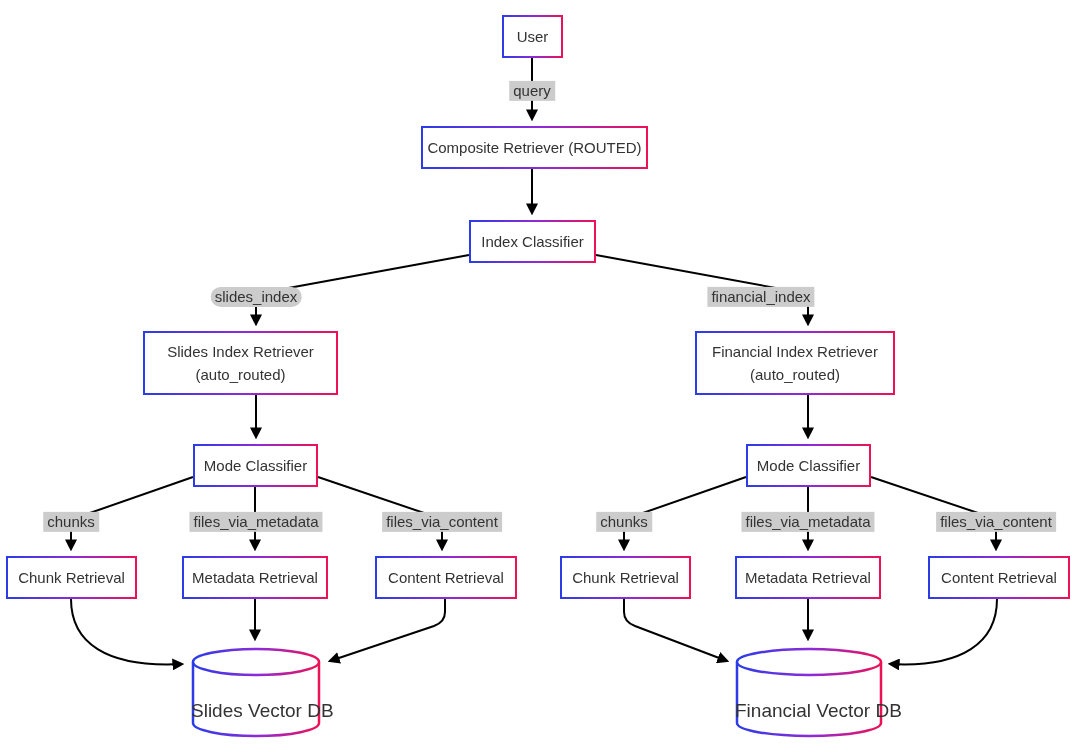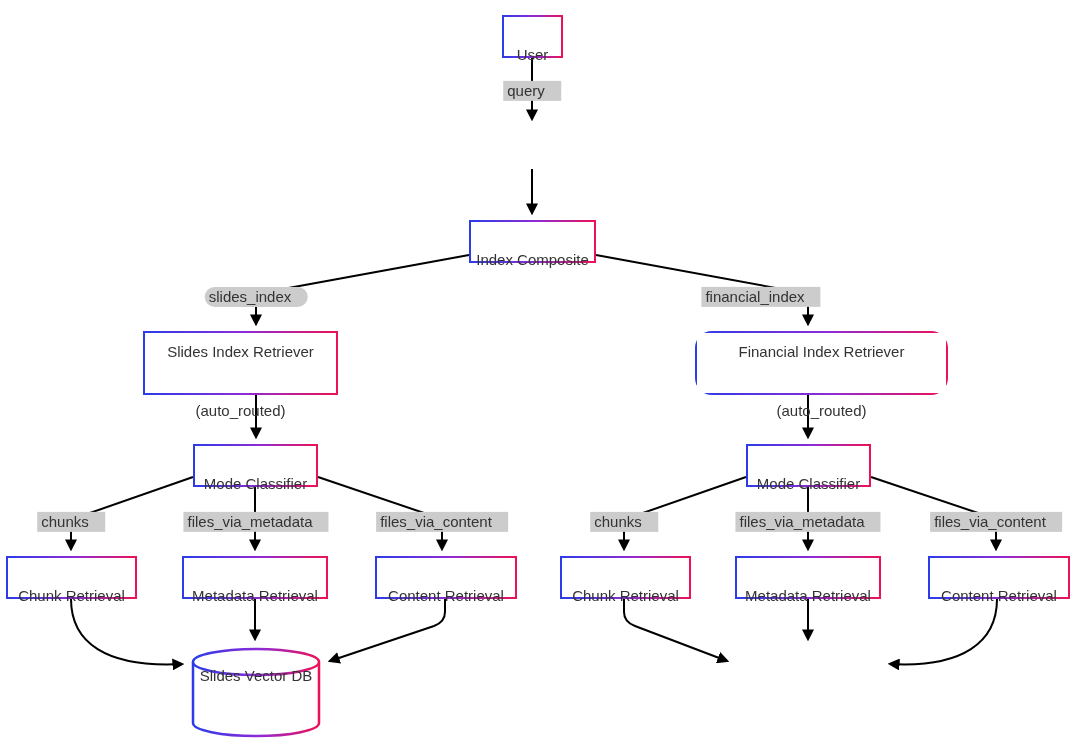--- a/index.html
+++ b/index.html
@@ -38,45 +38,44 @@
     align-items: center;
     justify-content: center;
     text-align: center;
     box-sizing: border-box;
   }
   .gbox .inner span {
     font-size: 15px;
     color: #333333;
     line-height: 1.55;
     white-space: nowrap;
-    margin-top: 36px;
   }
   
   .elabel {
     position: absolute;
     transform: translate(-50%, -50%);
     background: #cccccc;
     color: #333333;
     font-size: 15px;
     line-height: 1.15;
-    padding: 1px 16px 2px 4px;
+    padding: 1px 4px 2px 4px;
     white-space: nowrap;
   }
   
   .cyl {
     position: absolute;
   }
   .cyl svg { display: block; }
   .cyl .cyl-label {
     position: absolute;
     left: 0;
-    top: 20px;
+    top: 53px;
     width: 100%;
     text-align: center;
-    font-size: 15px;
+    font-size: 19px;
     color: #333333;
     white-space: nowrap;
   }
 </style>
 </head>
 <body>
 
 <div class="canvas">
 
   <svg class="edges" viewBox="0 0 1080 756">
@@ -109,35 +108,40 @@
     <path class="edge" d="M808,599 L808,639" marker-end="url(#arrow)"></path>
     <path class="edge" d="M997,599 C997,642 963,668 890,664" marker-end="url(#arrow)"></path>
   </svg>
 
   <div class="gbox" style="left:502px; top:15px; width:61px; height:43px;">
     <div class="inner">
         <span>User</span>
       </div>
   </div>
 
+  <div class="gbox" style="left:421px; top:126px; width:227px; height:43px;">
+    <div class="inner">
+        <span>Composite Retriever (ROUTED)</span>
+      </div>
+  </div>
 
   <div class="gbox" style="left:469px; top:220px; width:127px; height:43px;">
     <div class="inner">
-        <span>Index Composite</span>
+        <span>Index Classifier</span>
       </div>
   </div>
 
   <div class="gbox" style="left:143px; top:331px; width:195px; height:64px;">
     <div class="inner">
       <span>Slides Index Retriever</span>
       <span>(auto_routed)</span>
     </div>
   </div>
 
-  <div class="gbox" style="left:695px; top:331px; width:253px; height:64px;border-radius:17px;">
+  <div class="gbox" style="left:695px; top:331px; width:200px; height:64px;">
     <div class="inner">
       <span>Financial Index Retriever</span>
       <span>(auto_routed)</span>
     </div>
   </div>
 
   <div class="gbox" style="left:193px; top:444px; width:125px; height:43px;">
     <div class="inner">
         <span>Mode Classifier</span>
       </div>
@@ -186,20 +190,27 @@
   </div>
 
   <div class="cyl" style="left:191px; top:647px; width:130px; height:92px;">
     <svg width="130" height="92" viewBox="0 0 130 92">
       <path d="M2,15 L2,76 A63,13 0 0 0 128,76 L128,15" fill="#ffffff" stroke="url(#grad-cyl)" stroke-width="2.5"></path>
       <ellipse cx="65" cy="15" rx="63" ry="13" fill="#ffffff" stroke="url(#grad-cyl)" stroke-width="2.5"></ellipse>
     </svg>
     <span class="cyl-label">Slides Vector DB</span>
   </div>
 
+  <div class="cyl" style="left:735px; top:647px; width:148px; height:92px;">
+    <svg width="148" height="92" viewBox="0 0 148 92">
+      <path d="M2,15 L2,76 A72,13 0 0 0 146,76 L146,15" fill="#ffffff" stroke="url(#grad-cyl)" stroke-width="2.5"></path>
+      <ellipse cx="74" cy="15" rx="72" ry="13" fill="#ffffff" stroke="url(#grad-cyl)" stroke-width="2.5"></ellipse>
+    </svg>
+    <span class="cyl-label">Financial Vector DB</span>
+  </div>
 
   <div class="elabel" style="left:532px; top:91px;">query</div>
   <div class="elabel" style="left:256px; top:297px;border-radius:10px;">slides_index</div>
   <div class="elabel" style="left:761px; top:297px;">financial_index</div>
   <div class="elabel" style="left:71px; top:522px;">chunks</div>
   <div class="elabel" style="left:256px; top:522px;">files_via_metadata</div>
   <div class="elabel" style="left:442px; top:522px;">files_via_content</div>
   <div class="elabel" style="left:624px; top:522px;">chunks</div>
   <div class="elabel" style="left:808px; top:522px;">files_via_metadata</div>
   <div class="elabel" style="left:996px; top:522px;">files_via_content</div>

